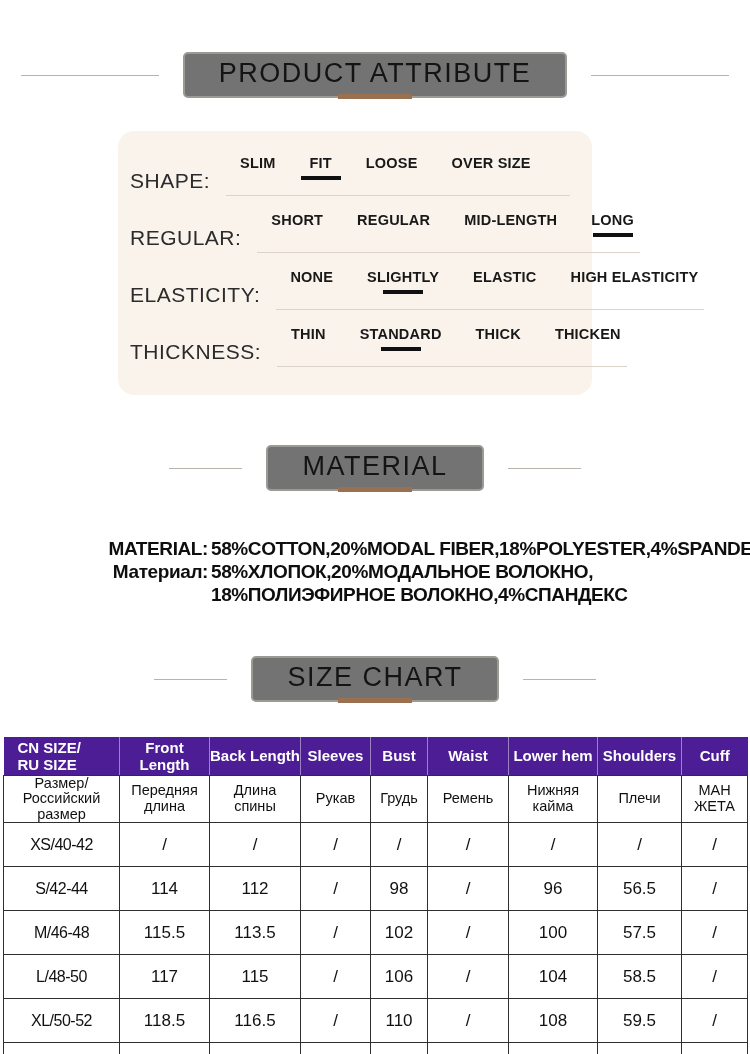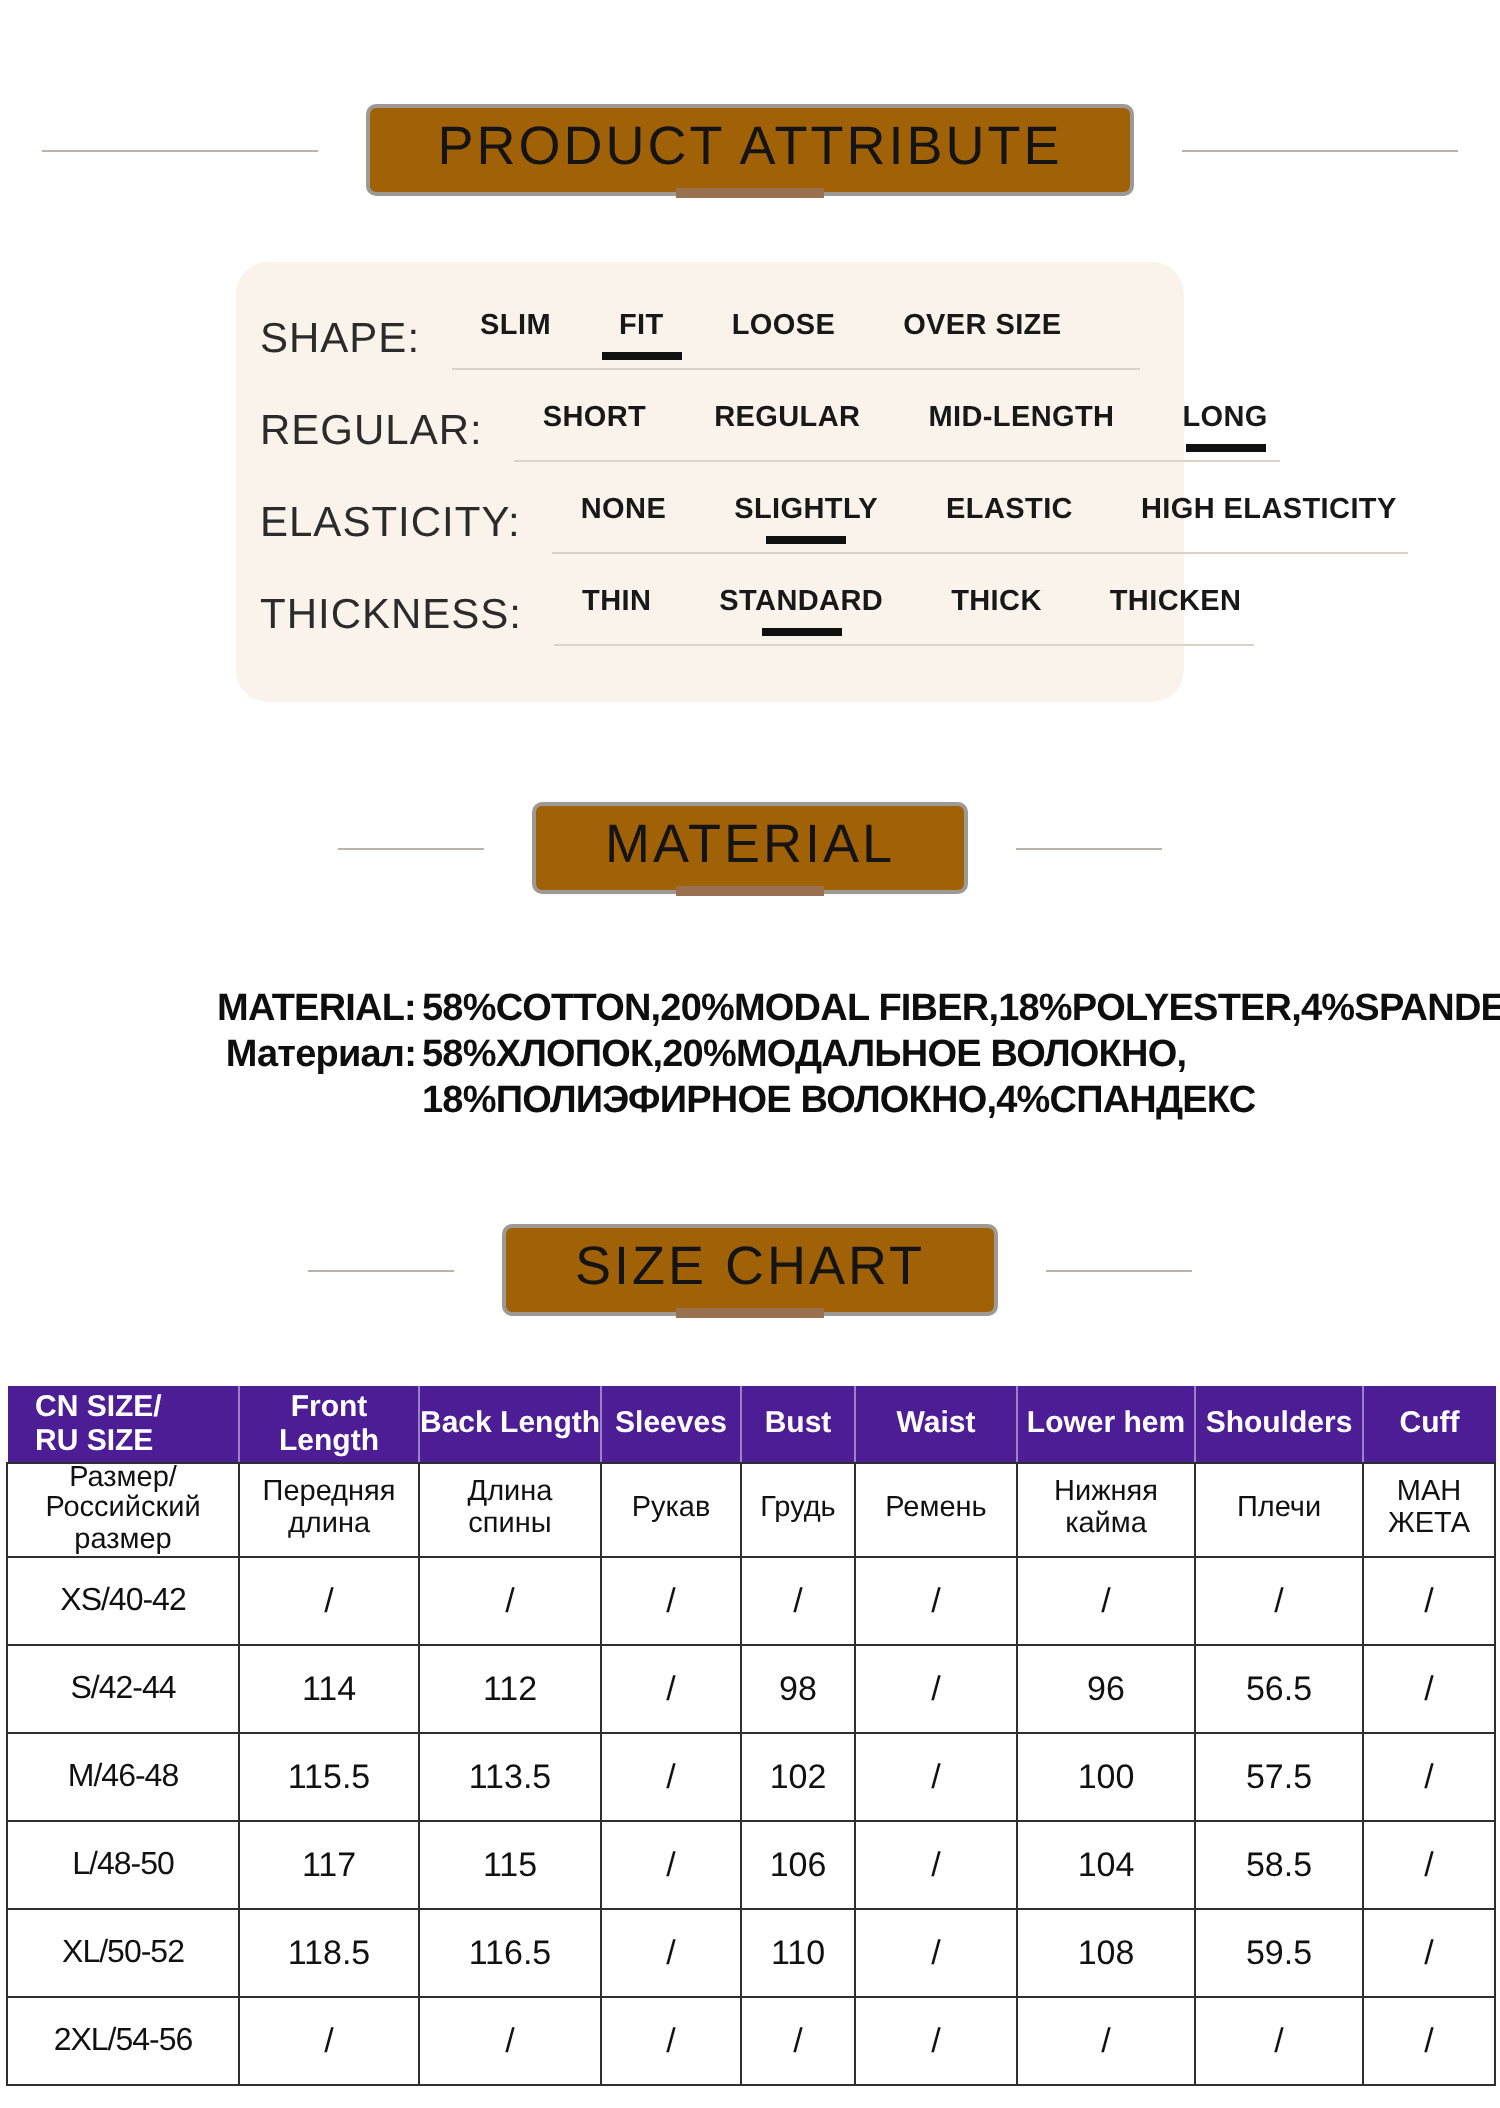--- a/index.html
+++ b/index.html
@@ -5,33 +5,33 @@
   * { margin:0; padding:0; box-sizing:border-box; }
   html,body { width:750px; background:#ffffff; font-family:"Liberation Sans","DejaVu Sans",sans-serif; color:#151515; }
   body { height:1054px; overflow:hidden; }
 
   
   .section-header { display:flex; align-items:center; justify-content:center; }
   .hline { height:1px; background:#b8b3ad; flex:0 0 auto; }
   .hline.long { width:138px; }
   .hline.short { width:73px; }
   .hgap { width:24px; flex:0 0 auto; }
-  .header-box { position:relative; border:2px solid #9d9a95; border-radius:5px; padding:4px 34px 7px; background:#a16207; }
+  .header-box { position:relative; border:2px solid #9d9a95; border-radius:5px; padding:4px 34px 7px; background:#737373; }
   .header-title { font-size:27px; letter-spacing:1.5px; color:#141414; white-space:nowrap; }
   .accent-bar { position:absolute; left:50%; transform:translateX(-50%); bottom:-3px; width:74px; height:5px; background:#9a7150; }
 
   #hdr-product { margin-top:52px; }
   #hdr-material { margin-top:50px; }
   #hdr-sizechart { margin-top:50px; }
 
   
   .attr-panel { width:474px; margin:33px 0 0 118px; background:#faf3ec; border-radius:16px; padding:24px 22px 12px 12px; }
   .attr-row { display:flex; align-items:flex-end; margin-bottom:16px; }
   .attr-label { font-size:21px; color:#2b2b2b; letter-spacing:0.5px; white-space:nowrap; padding-bottom:3px; }
-  .attr-options { flex:1; display:flex; align-items:flex-end; margin-left:16px; padding:0 6px 13px 14px; gap:34px; border-bottom:1px solid #dbd3c8; }
+  .attr-options { flex:1; display:flex; align-items:flex-end; margin-left:16px; padding:0 6px 24px 14px; gap:34px; border-bottom:1px solid #dbd3c8; }
   .attr-option { position:relative; font-size:14.5px; font-weight:bold; letter-spacing:0.2px; color:#181818; white-space:nowrap; }
   .attr-option.selected::after { content:""; position:absolute; left:50%; transform:translateX(-50%); bottom:-9px; width:40px; height:4px; background:#101010; }
 
   
   .material-block { display:grid; grid-template-columns:178px 1fr; margin:46px 18px 0 30px;
                     font-weight:bold; font-size:19px; letter-spacing:-0.4px; color:#0e0e0e; line-height:23px; }
   .material-labels { text-align:right; }
   .material-values { padding-left:3px; white-space:nowrap; }
 
   

